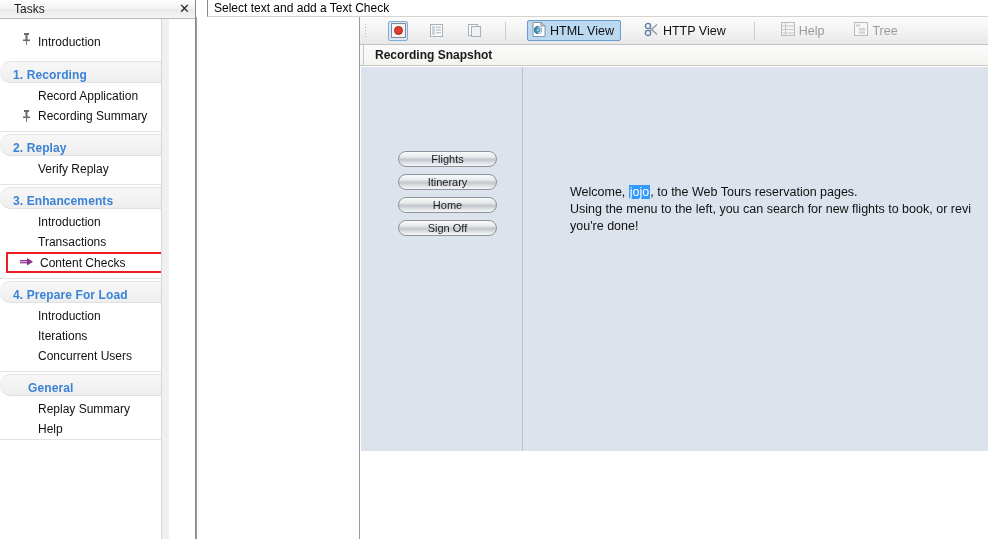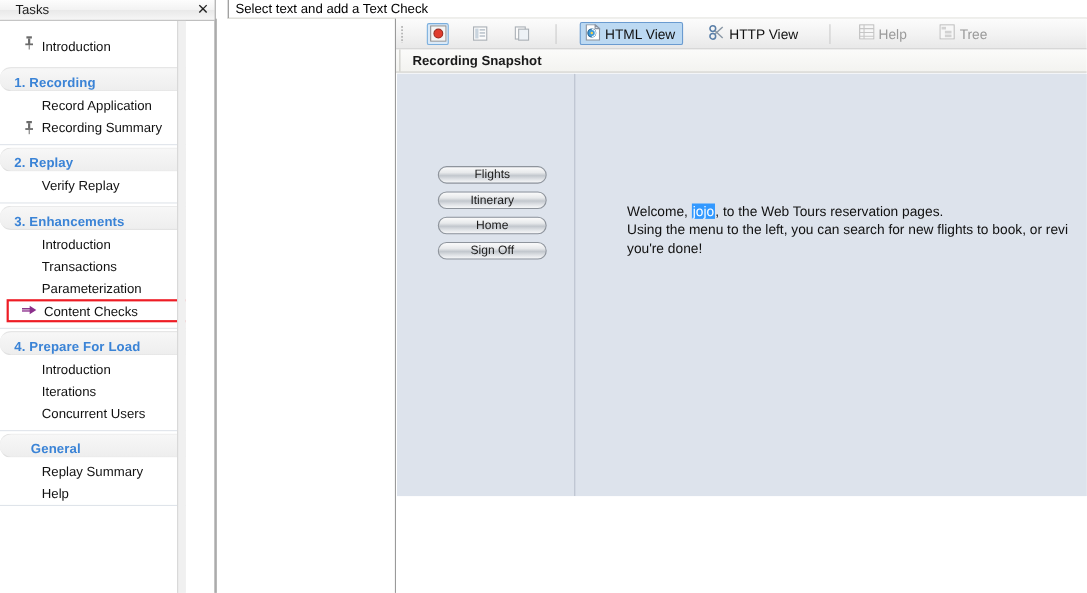--- a/index.html
+++ b/index.html
@@ -467,23 +467,20 @@
           <div class="group-header">
             <span class="gh-label">3. Enhancements</span>
             <span class="collapse-arrow"></span>
           </div>
           <div style="height:3px"></div>
           <div class="task-item">
             <span>Introduction</span>
           </div>
           <div class="task-item">
             <span>Transactions</span>
-          </div>
-          <div class="task-item">
-            <span>Parameterization</span>
           </div>
           <div class="task-item highlighted">
             <span class="task-icon arrow-icon">
               <svg width="14" height="12" viewBox="0 0 14 12">
                 <rect x="0" y="4" width="8" height="1.4" fill="#8b3a8b"></rect>
                 <rect x="0" y="6" width="8" height="1.4" fill="#9c4a9c"></rect>
                 <polygon points="7,2 13,5.8 7,9.6" fill="#8b2f8b"></polygon>
               </svg>
             </span>
             <span>Content Checks</span>

